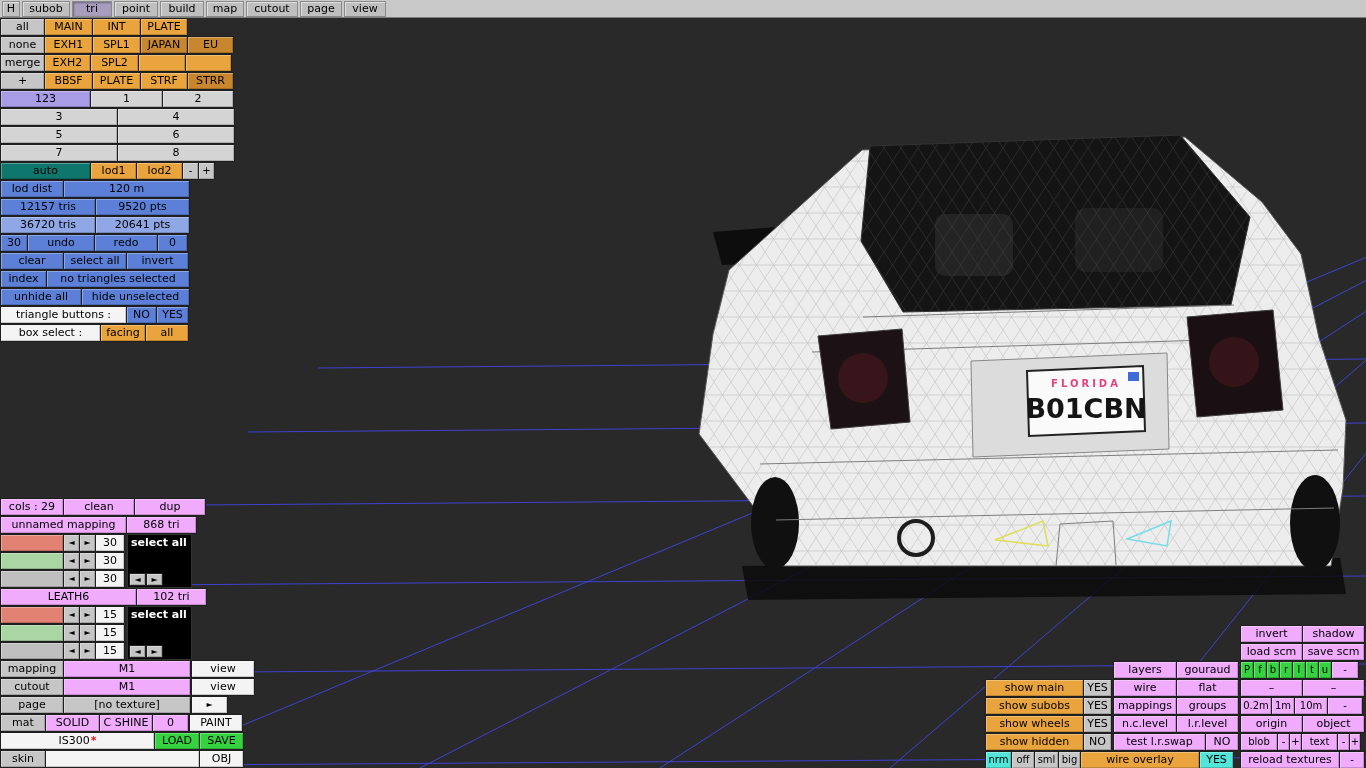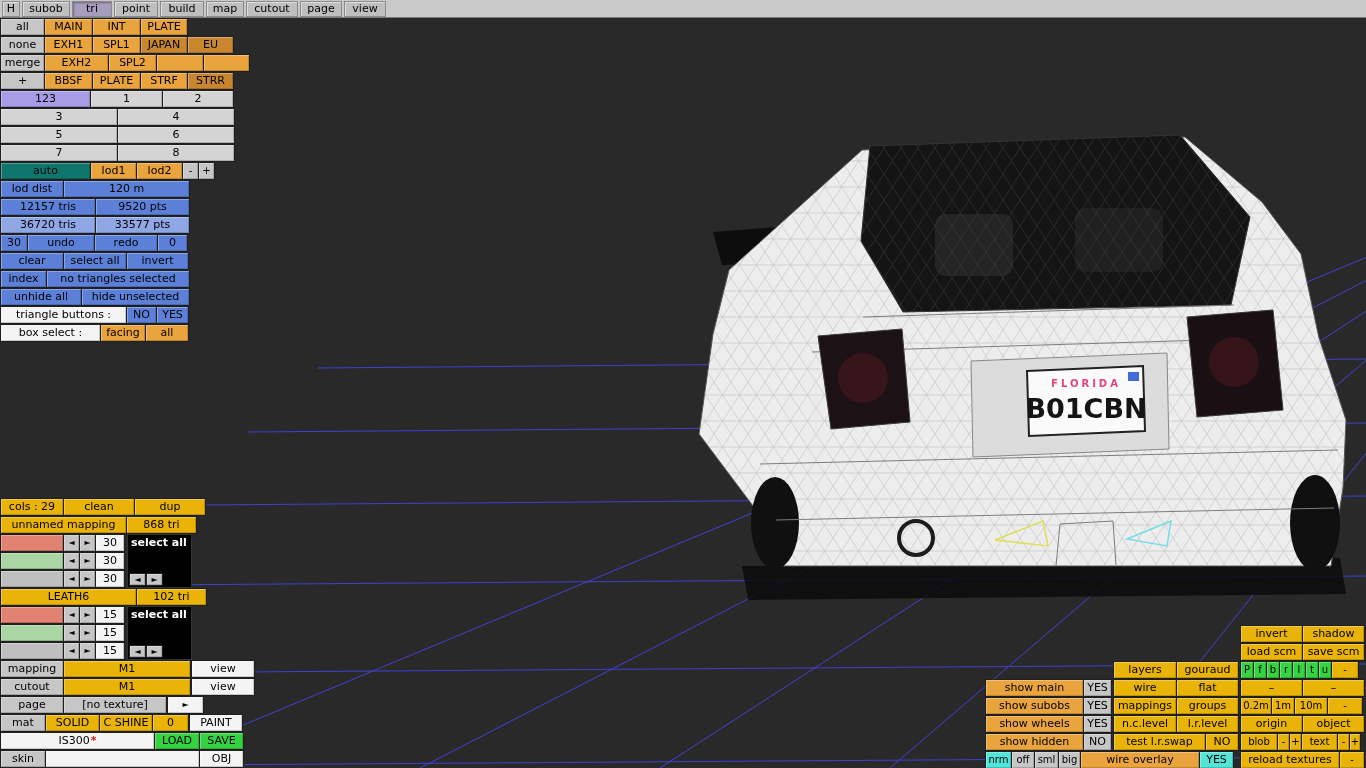--- a/index.html
+++ b/index.html
@@ -20,21 +20,21 @@
     box-shadow:inset 1px 1px 0 rgba(255,255,255,.30), inset -1px -1px 0 rgba(0,0,0,.18);
     cursor:default;user-select:none;
   }
   .row .b + .b{margin-left:-1px;}
   .c-gray{background:#c6c6c6;}
   .c-gray2{background:#d4d4d4;}
   .c-orange{background:#e9a43e;}
   .c-orangedk{background:#c8862f;}
   .c-blue{background:#5c80d8;}
   .c-blue2{background:#90a7e6;}
-  .c-lav{background:#eab308;text-align:right;}
+  .c-lav{background:#f0abfc;text-align:right;}
   .c-purple{background:#a89ce6;}
   .c-white{background:#f4f4f4;}
   .c-yellow{background:#0f766e;}
   .c-green{background:#35d33f;}
   .c-cyan{background:#52e5da;}
   .arr{font-size:8px;}
   .sm{font-size:10px;}
   .star{color:#e01515;font-weight:bold;margin-left:1px;}
   
   .menubar{
@@ -151,21 +151,21 @@
 </div>
 <div class="row" style="left:0;top:36px">
   <div class="b c-gray" style="width:45px">none</div>
   <div class="b c-orange" style="width:49px">EXH1</div>
   <div class="b c-orange" style="width:49px">SPL1</div>
   <div class="b c-orangedk" style="width:48px">JAPAN</div>
   <div class="b c-orangedk" style="width:47px">EU</div>
 </div>
 <div class="row" style="left:0;top:54px">
   <div class="b c-gray" style="width:45px">merge</div>
-  <div class="b c-orange" style="width:65px">EXH2</div>
+  <div class="b c-orange" style="width:47px">EXH2</div>
   <div class="b c-orange" style="width:49px">SPL2</div>
   <div class="b c-orange" style="width:48px"></div>
   <div class="b c-orange" style="width:47px"></div>
 </div>
 <div class="row" style="left:0;top:72px">
   <div class="b c-gray" style="width:45px">+</div>
   <div class="b c-orange" style="width:49px">BBSF</div>
   <div class="b c-orange" style="width:49px">PLATE</div>
   <div class="b c-orange" style="width:48px">STRF</div>
   <div class="b c-orangedk" style="width:47px">STRR</div>
@@ -199,21 +199,21 @@
 <div class="row" style="left:0;top:180px">
   <div class="b c-blue" style="width:64px">lod dist</div>
   <div class="b c-blue" style="width:127px">120 m</div>
 </div>
 <div class="row" style="left:0;top:198px">
   <div class="b c-blue" style="width:96px">12157 tris</div>
   <div class="b c-blue" style="width:95px">9520 pts</div>
 </div>
 <div class="row" style="left:0;top:216px">
   <div class="b c-blue2" style="width:96px">36720 tris</div>
-  <div class="b c-blue2" style="width:95px">33577 pts</div>
+  <div class="b c-blue2" style="width:95px">20641 pts</div>
 </div>
 <div class="row" style="left:0;top:234px">
   <div class="b c-blue" style="width:28px">30</div>
   <div class="b c-blue" style="width:68px">undo</div>
   <div class="b c-blue" style="width:64px">redo</div>
   <div class="b c-blue" style="width:31px">0</div>
 </div>
 <div class="row" style="left:0;top:252px">
   <div class="b c-blue" style="width:64px">clear</div>
   <div class="b c-blue" style="width:64px">select all</div>
@@ -309,21 +309,21 @@
   <div class="b c-lav" style="width:128px">M1</div>
   <div class="b c-white" style="width:64px;margin-left:0">view</div>
 </div>
 <div class="row" style="left:0;top:678px">
   <div class="b c-gray" style="width:64px">cutout</div>
   <div class="b c-lav" style="width:128px">M1</div>
   <div class="b c-white" style="width:64px;margin-left:0">view</div>
 </div>
 <div class="row" style="left:0;top:696px">
   <div class="b c-gray" style="width:64px">page</div>
-  <div class="b c-gray" style="width:104px">[no texture]</div>
+  <div class="b c-gray" style="width:128px">[no texture]</div>
   <div class="b c-white arr" style="width:37px;margin-left:0">►</div>
 </div>
 <div class="row" style="left:0;top:714px">
   <div class="b c-gray" style="width:46px">mat</div>
   <div class="b c-lav" style="width:55px">SOLID</div>
   <div class="b c-lav" style="width:54px">C SHINE</div>
   <div class="b c-lav" style="width:37px">0</div>
   <div class="b c-white" style="width:54px;margin-left:0">PAINT</div>
 </div>
 <div class="row" style="left:0;top:732px">

